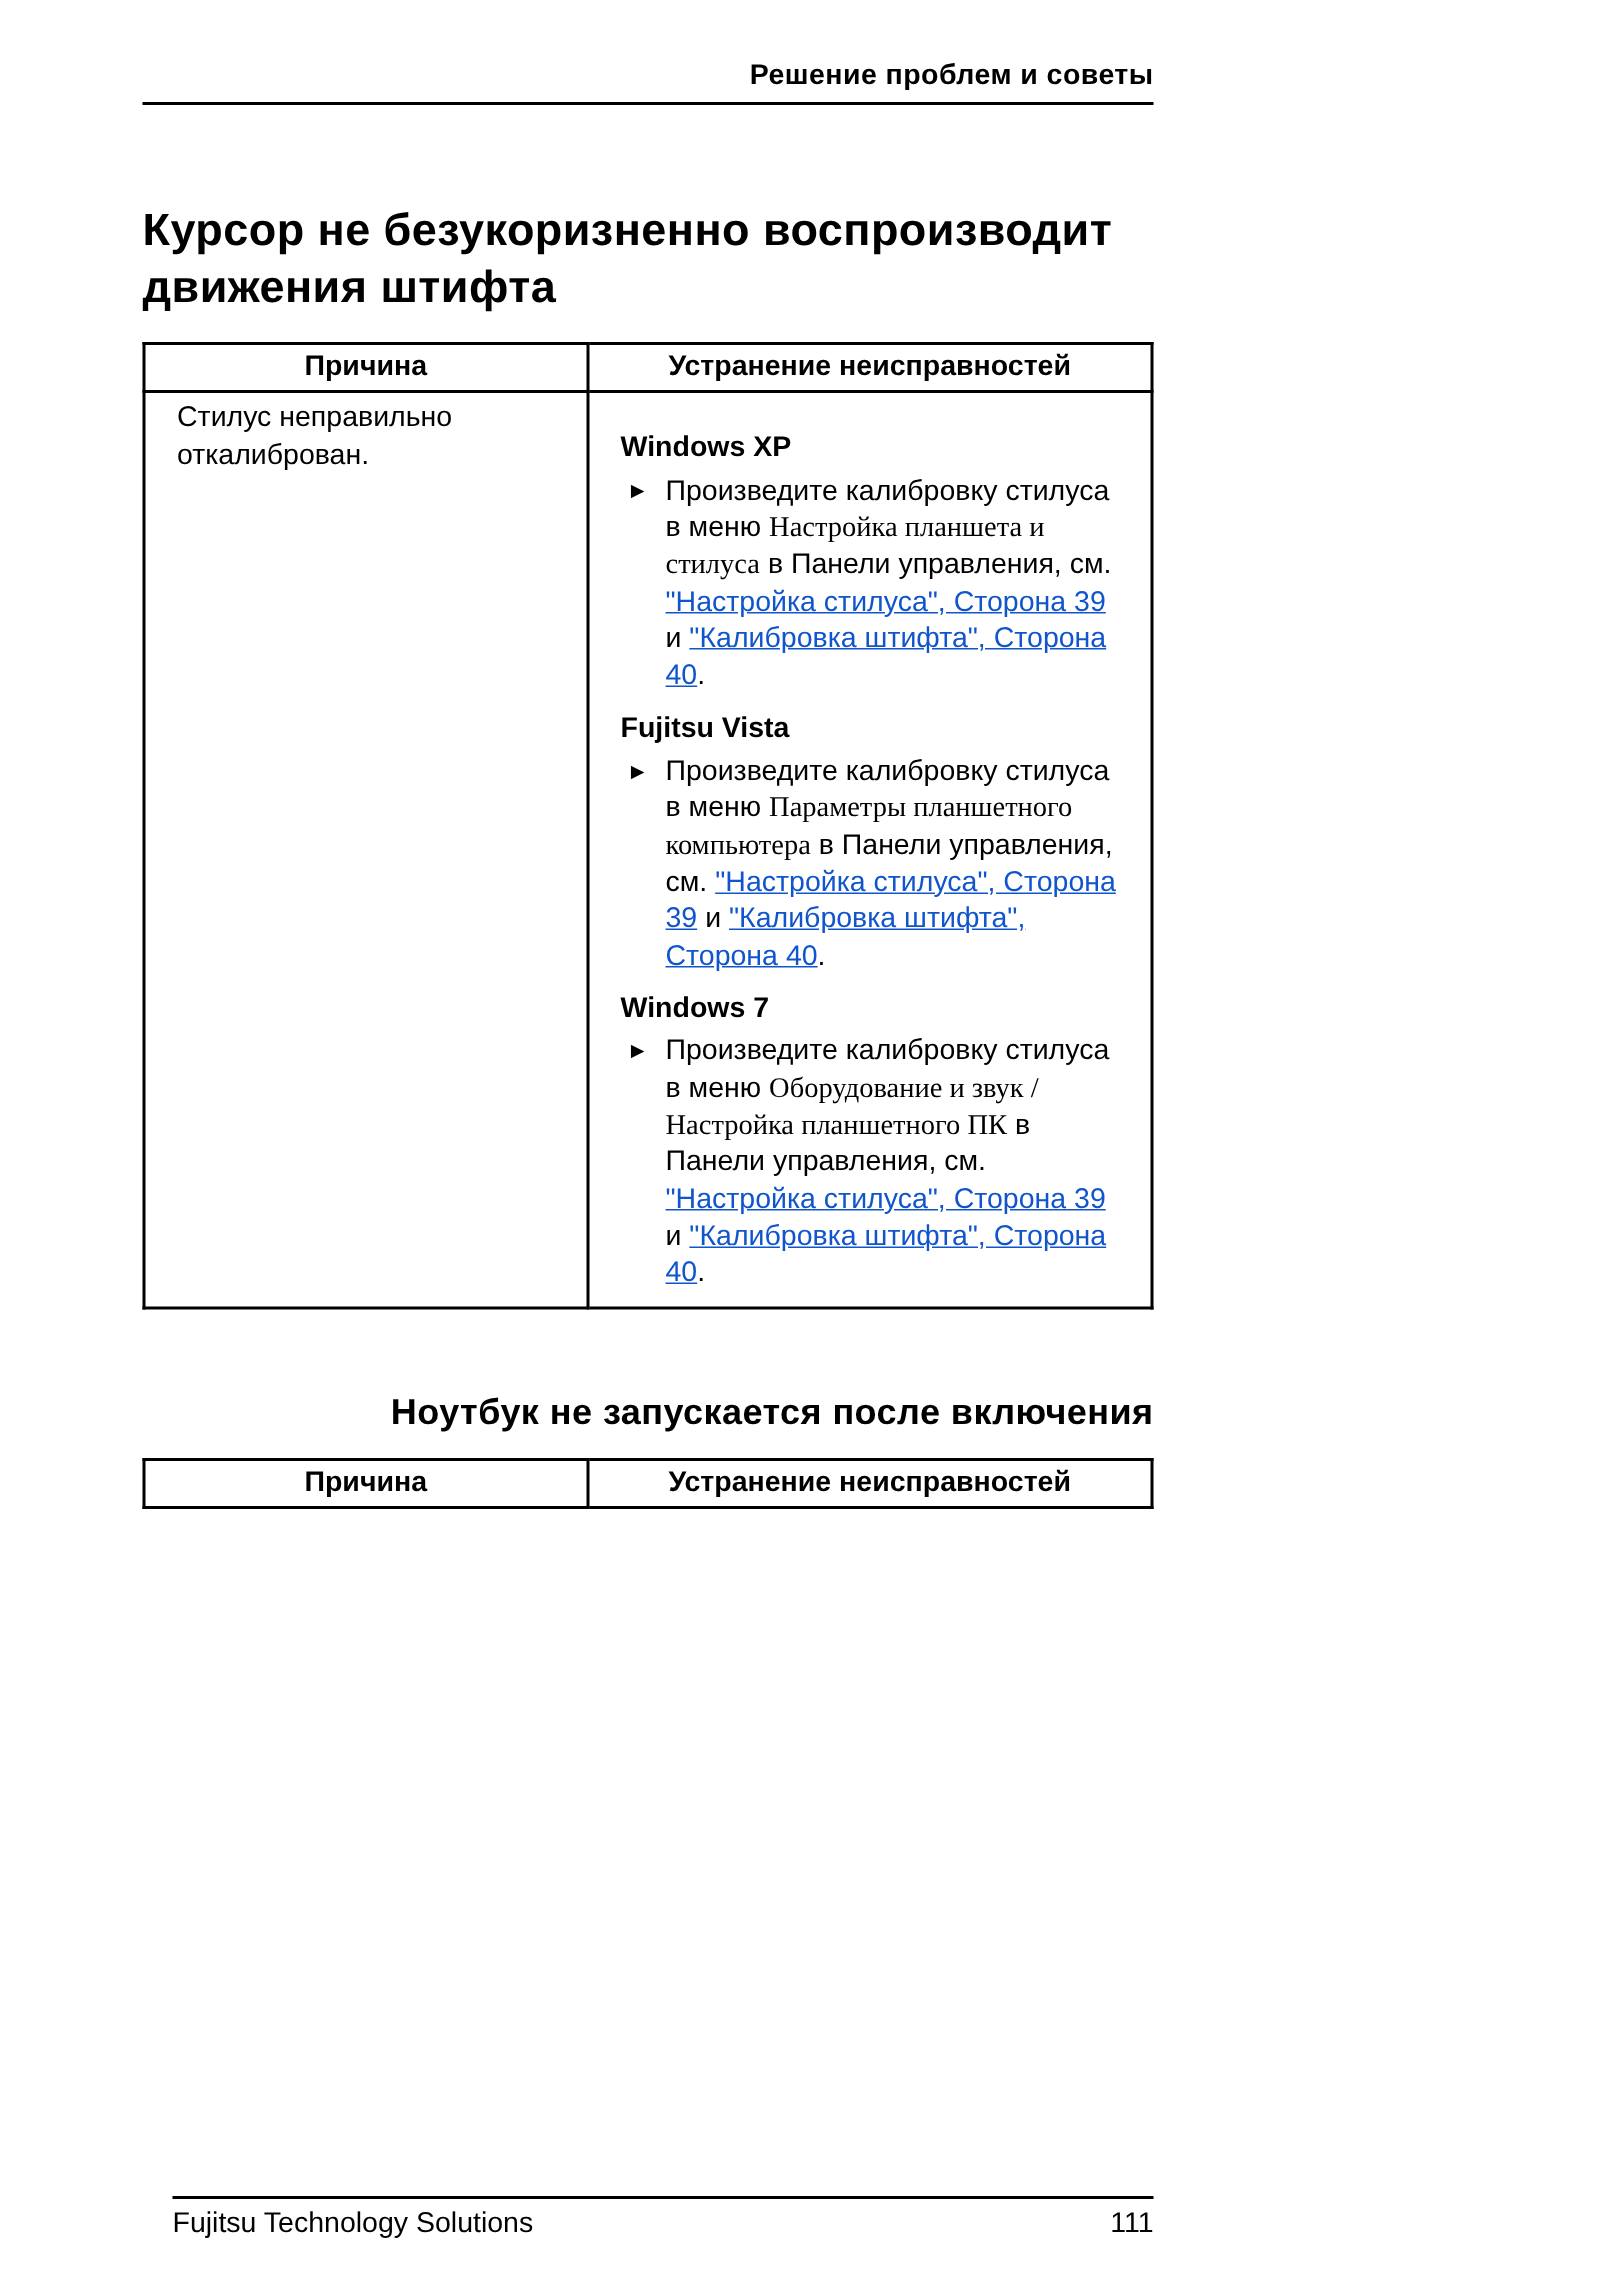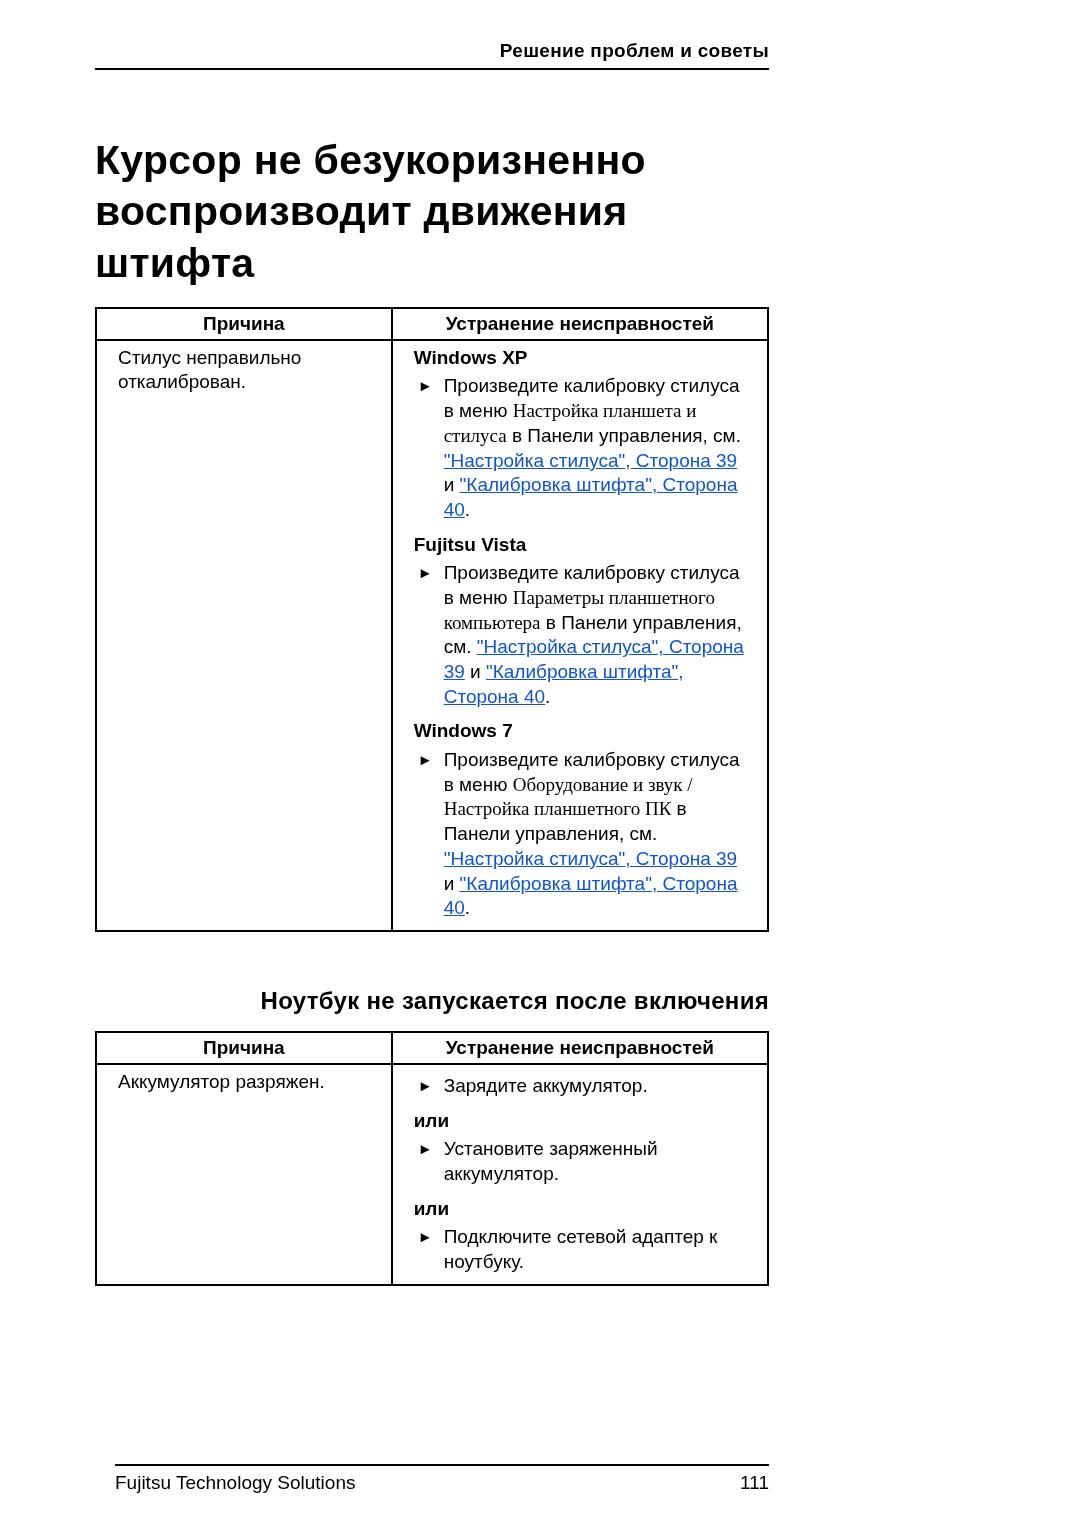--- a/index.html
+++ b/index.html
@@ -21,21 +21,21 @@
   .header-bar {
     display: flex;
     justify-content: flex-end;
     border-bottom: 2px solid #000;
     padding-bottom: 6px;
     font-weight: bold;
     font-size: 19px;
     letter-spacing: 0.3px;
   }
   h1 {
-    font-size: 41px;
+    font-size: 30px;
     font-weight: bold;
     margin: 65px 0 18px 0;
     line-height: 1.25;
     letter-spacing: 0.3px;
   }
   h2 {
     font-size: 24px;
     font-weight: bold;
     margin: 55px 0 16px 0;
     letter-spacing: 0.3px;
@@ -56,21 +56,21 @@
     vertical-align: top;
   }
   td {
     text-align: left;
     padding: 5px 21px;
     vertical-align: top;
     line-height: 1.3;
   }
   .sub-h {
     font-weight: bold;
-    margin-top: 0;
+    margin-top: 20px;
   }
   .sub-h.mt {
     margin-top: 10px;
   }
   ul.arrow {
     list-style: none;
     padding: 0 0 0 0;
     margin: 4px 0 2px 0;
   }
   ul.arrow > li {
@@ -151,36 +151,20 @@
     </table>
 
   <h2>Ноутбук не запускается после включения</h2>
 
   <table>
     <tbody>
         <tr>
       <th style="width:44%">Причина</th>
       <th>Устранение неисправностей</th>
     </tr>
-    <tr>
-      <td>Аккумулятор разряжен.</td>
-      <td>
-        <ul class="arrow">
-          <li>Зарядите аккумулятор.</li>
-        </ul>
-        <div class="or">или</div>
-        <ul class="arrow">
-          <li>Установите заряженный аккумулятор.</li>
-        </ul>
-        <div class="or">или</div>
-        <ul class="arrow">
-          <li>Подключите сетевой адаптер к ноутбуку.</li>
-        </ul>
-      </td>
-    </tr>
   </tbody>
     </table>
 
   <div class="footer-bar">
     <span>Fujitsu Technology Solutions</span>
     <span>111</span>
   </div>
 
 </div>
 

